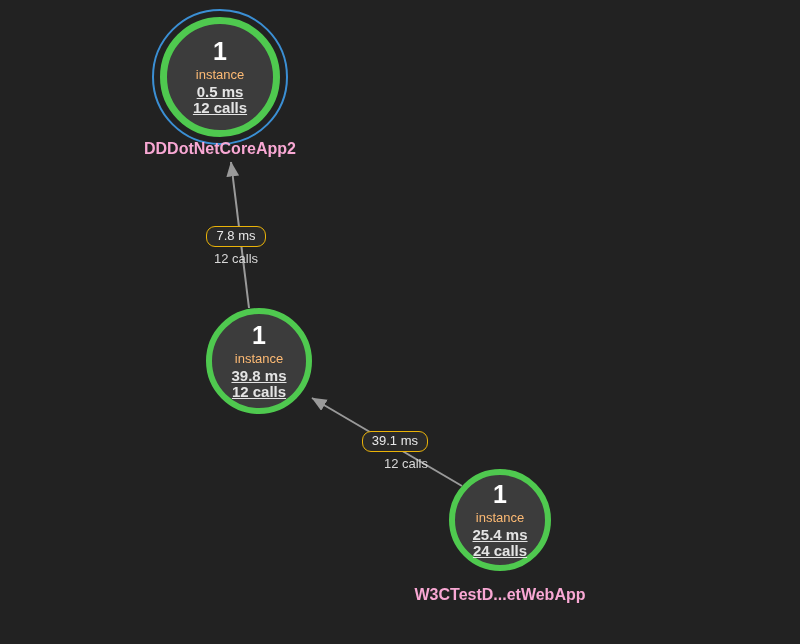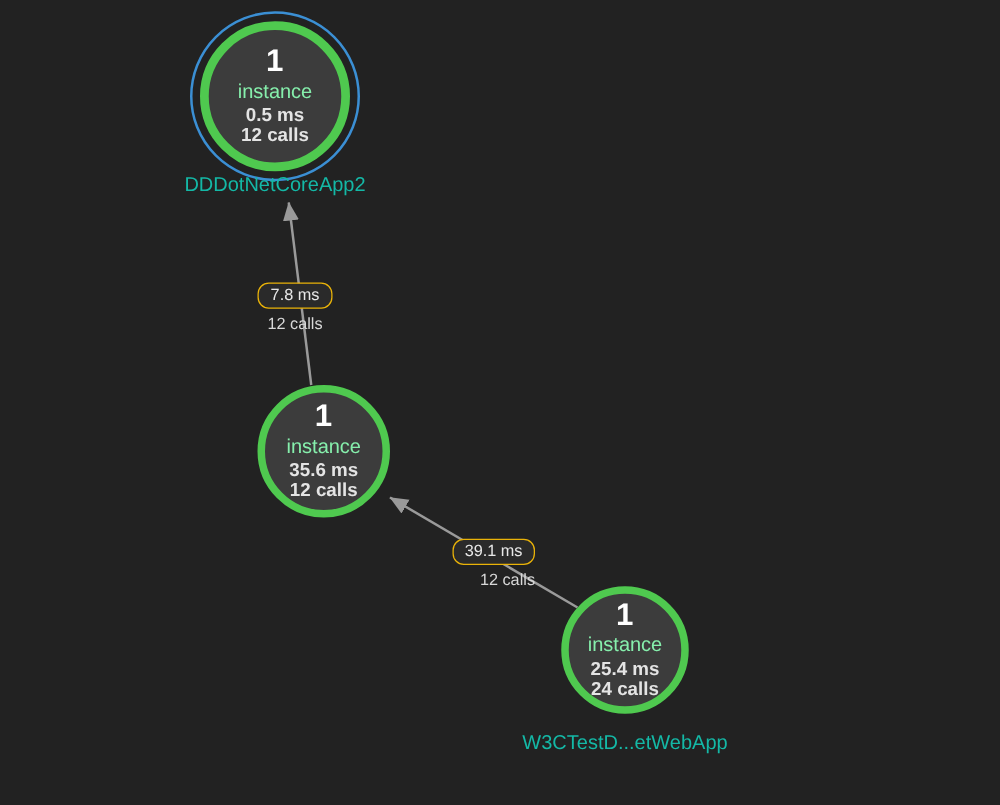--- a/index.html
+++ b/index.html
@@ -50,48 +50,50 @@
     line-height: 1;
   }
   .node-count {
     color: #ffffff;
     font-size: 25px;
     font-weight: bold;
     letter-spacing: 0.3px;
     margin-bottom: 4px;
   }
   .node-unit {
-    color: #86efac;
-    font-size: 16px;
+    color: #fdba74;
+    font-size: 13px;
     font-weight: normal;
     margin-bottom: 3px;
   }
   .node-latency,
   .node-calls {
     color: #e4e4e4;
     font-size: 15px;
     font-weight: bold;
     margin-bottom: 1px;
+    text-decoration: underline;
   }
 
   
   .ring-outer {
     position: absolute;
     box-sizing: border-box;
     border-radius: 50%;
     border: 2px solid #3b8fd4;
   }
 
   
   .node-label {
     position: absolute;
-    color: #14b8a6;
+    color: #f9a8d4;
     font-size: 16px;
     white-space: nowrap;
     text-align: center;
+    font-weight: bold;
   }
 
   
   .edge-label {
     position: absolute;
     display: flex;
     flex-direction: column;
     align-items: center;
   }
   .edge-pill {
@@ -135,21 +137,21 @@
     <div class="node-unit">instance</div>
     <div class="node-latency">0.5 ms</div>
     <div class="node-calls">12 calls</div>
   </div>
 
   <div class="node-label" style="left:0px; top:140px; width:440px;">DDDotNetCoreApp2</div>
 
   <div class="node" style="left:206px; top:308px; width:106px; height:106px; border:6px solid #4fc94f;">
     <div class="node-count">1</div>
     <div class="node-unit">instance</div>
-    <div class="node-latency">35.6 ms</div>
+    <div class="node-latency">39.8 ms</div>
     <div class="node-calls">12 calls</div>
   </div>
 
 
   <div class="node" style="left:449px; top:469px; width:102px; height:102px; border:6px solid #4fc94f;">
     <div class="node-count">1</div>
     <div class="node-unit">instance</div>
     <div class="node-latency">25.4 ms</div>
     <div class="node-calls">24 calls</div>
   </div>

